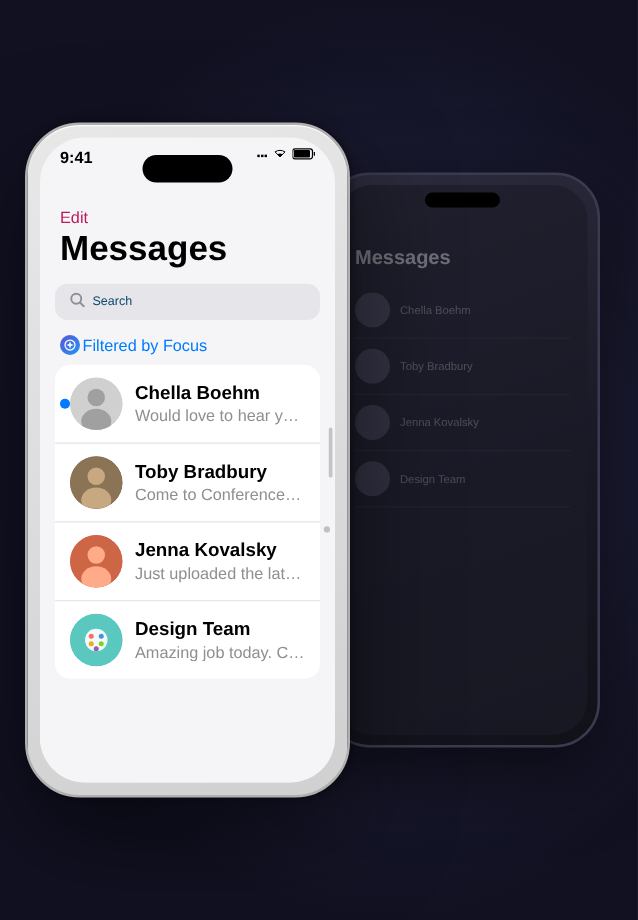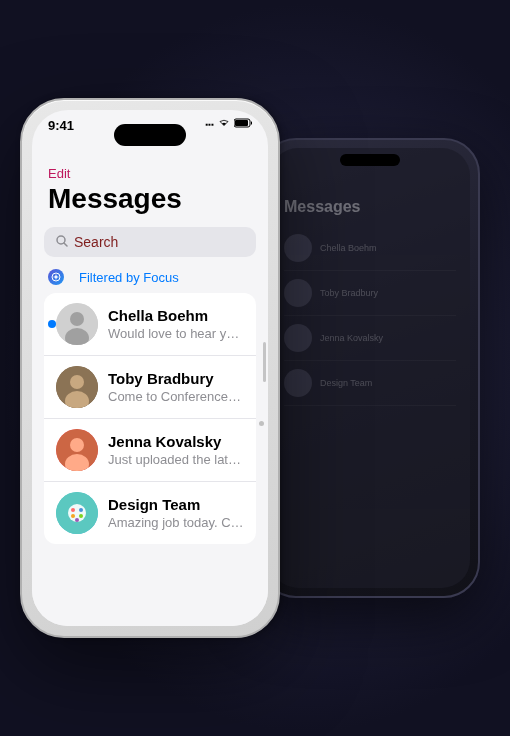--- a/index.html
+++ b/index.html
@@ -232,29 +232,29 @@
       align-items: center;
       gap: 6px;
     }
 
     .search-icon-wrap {
       color: #8e8e93;
       font-size: 12px;
     }
 
     .search-placeholder {
-      color: #7f1d1d;
-      font-size: 14px;
+      color: #0c4a6e;
+      font-size: 10px;
     }
 
     
     .focus-filter {
       display: flex;
       align-items: center;
-      gap: 15px;
+      gap: 2px;
       padding: 4px 16px 8px;
     }
 
     .focus-icon {
       width: 16px;
       height: 16px;
       background: linear-gradient(135deg, #5856D6, #2196F3);
       border-radius: 50%;
       display: flex;
       align-items: center;

